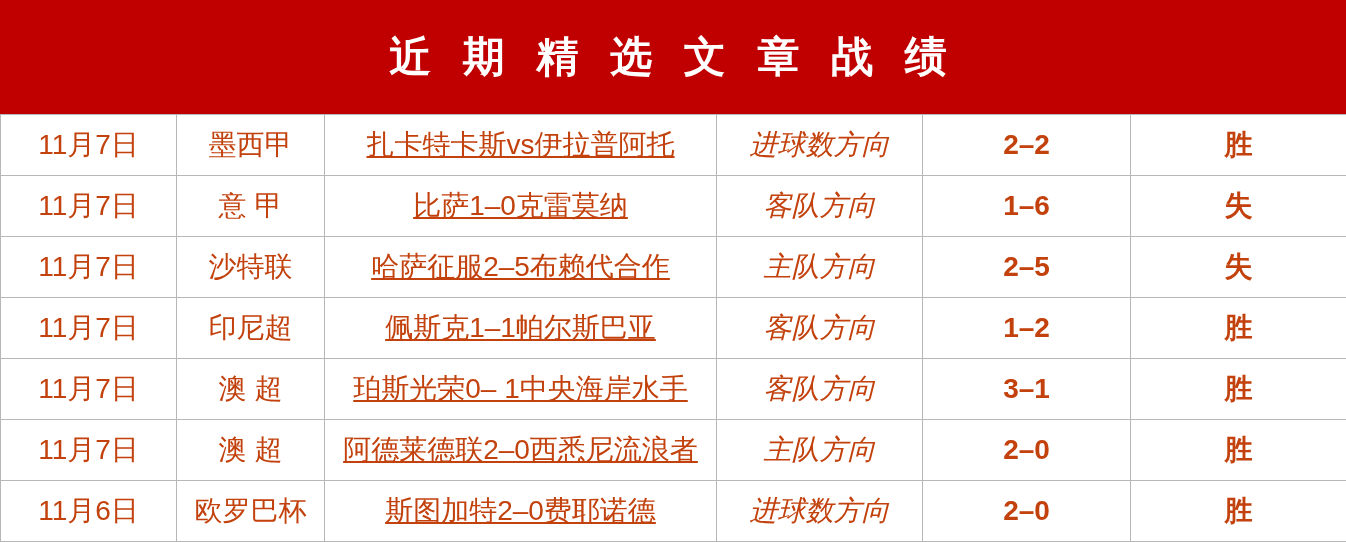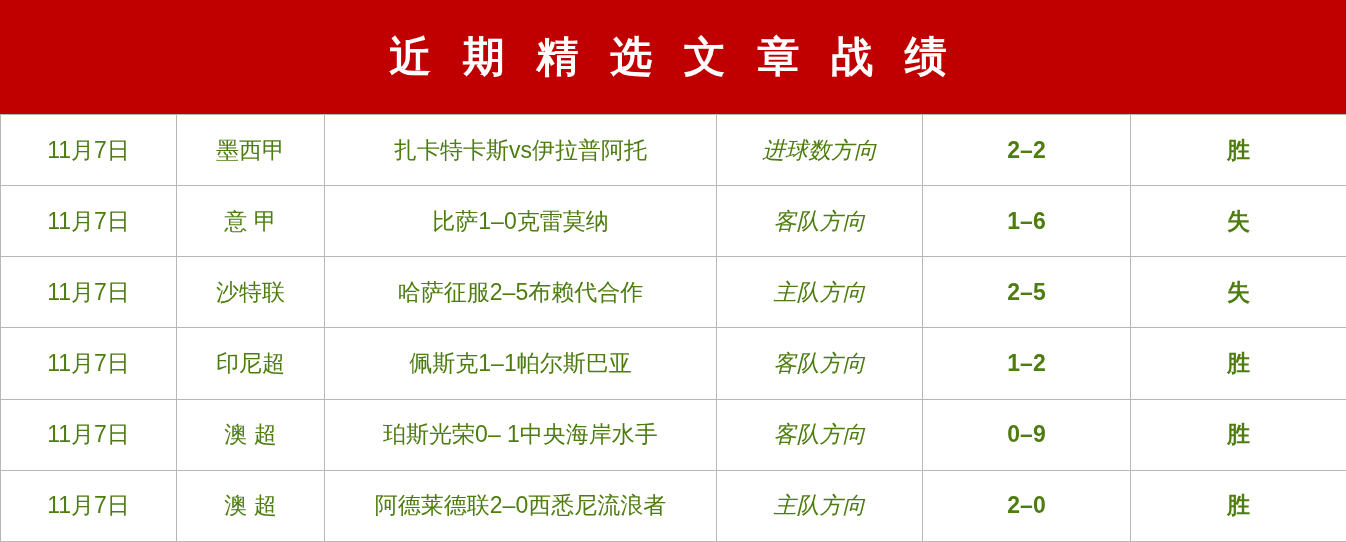--- a/index.html
+++ b/index.html
@@ -36,31 +36,31 @@
   table.results {
     width: 100%;
     border-collapse: collapse;
     table-layout: fixed;
     flex: 1;
   }
   table.results td {
     border: 1px solid #b7b7b7;
     text-align: center;
     vertical-align: middle;
-    font-size: 23px;
-    color: #4d7c0f;
+    font-size: 28px;
+    color: #c2410c;
     padding: 0 12px;
     height: 61px;
     box-sizing: border-box;
     white-space: nowrap;
     overflow: hidden;
   }
   td.col-date   { width: 176px; }
   td.col-league { width: 148px; }
-  td.col-match  { width: 392px; text-align: left; padding-left: 14px; }
+  td.col-match  { width: 392px; text-align: left; padding-left: 14px; text-decoration: underline; }
   td.col-dir    { width: 206px; font-style: italic; }
   td.col-score  { width: 208px; color: #d91c1c; font-weight: bold; }
   td.col-result { width: 216px; font-weight: bold; }
   .res-win  { color: #d91c1c; font-weight: bold; }
   .res-lose { color: #000000; font-weight: bold; }
 </style>
 </head>
 <body>
 
 <div class="sheet">
@@ -99,27 +99,35 @@
           <td class="col-match">佩斯克1–1帕尔斯巴亚</td>
           <td class="col-dir">客队方向</td>
           <td class="col-score">1–2</td>
           <td class="col-result res-win">胜</td>
         </tr>
         <tr>
           <td class="col-date">11月7日</td>
           <td class="col-league">澳 超</td>
           <td class="col-match">珀斯光荣0– 1中央海岸水手</td>
           <td class="col-dir">客队方向</td>
-          <td class="col-score">0–9</td>
+          <td class="col-score">3–1</td>
           <td class="col-result res-win">胜</td>
         </tr>
         <tr>
           <td class="col-date">11月7日</td>
           <td class="col-league">澳 超</td>
           <td class="col-match">阿德莱德联2–0西悉尼流浪者</td>
           <td class="col-dir">主队方向</td>
           <td class="col-score">2–0</td>
           <td class="col-result res-win">胜</td>
         </tr>
+        <tr>
+          <td class="col-date">11月6日</td>
+          <td class="col-league">欧罗巴杯</td>
+          <td class="col-match">斯图加特2–0费耶诺德</td>
+          <td class="col-dir">进球数方向</td>
+          <td class="col-score">2–0</td>
+          <td class="col-result res-win">胜</td>
+        </tr>
       </tbody>
   </table>
 
 </div>
 
 </body></html>

